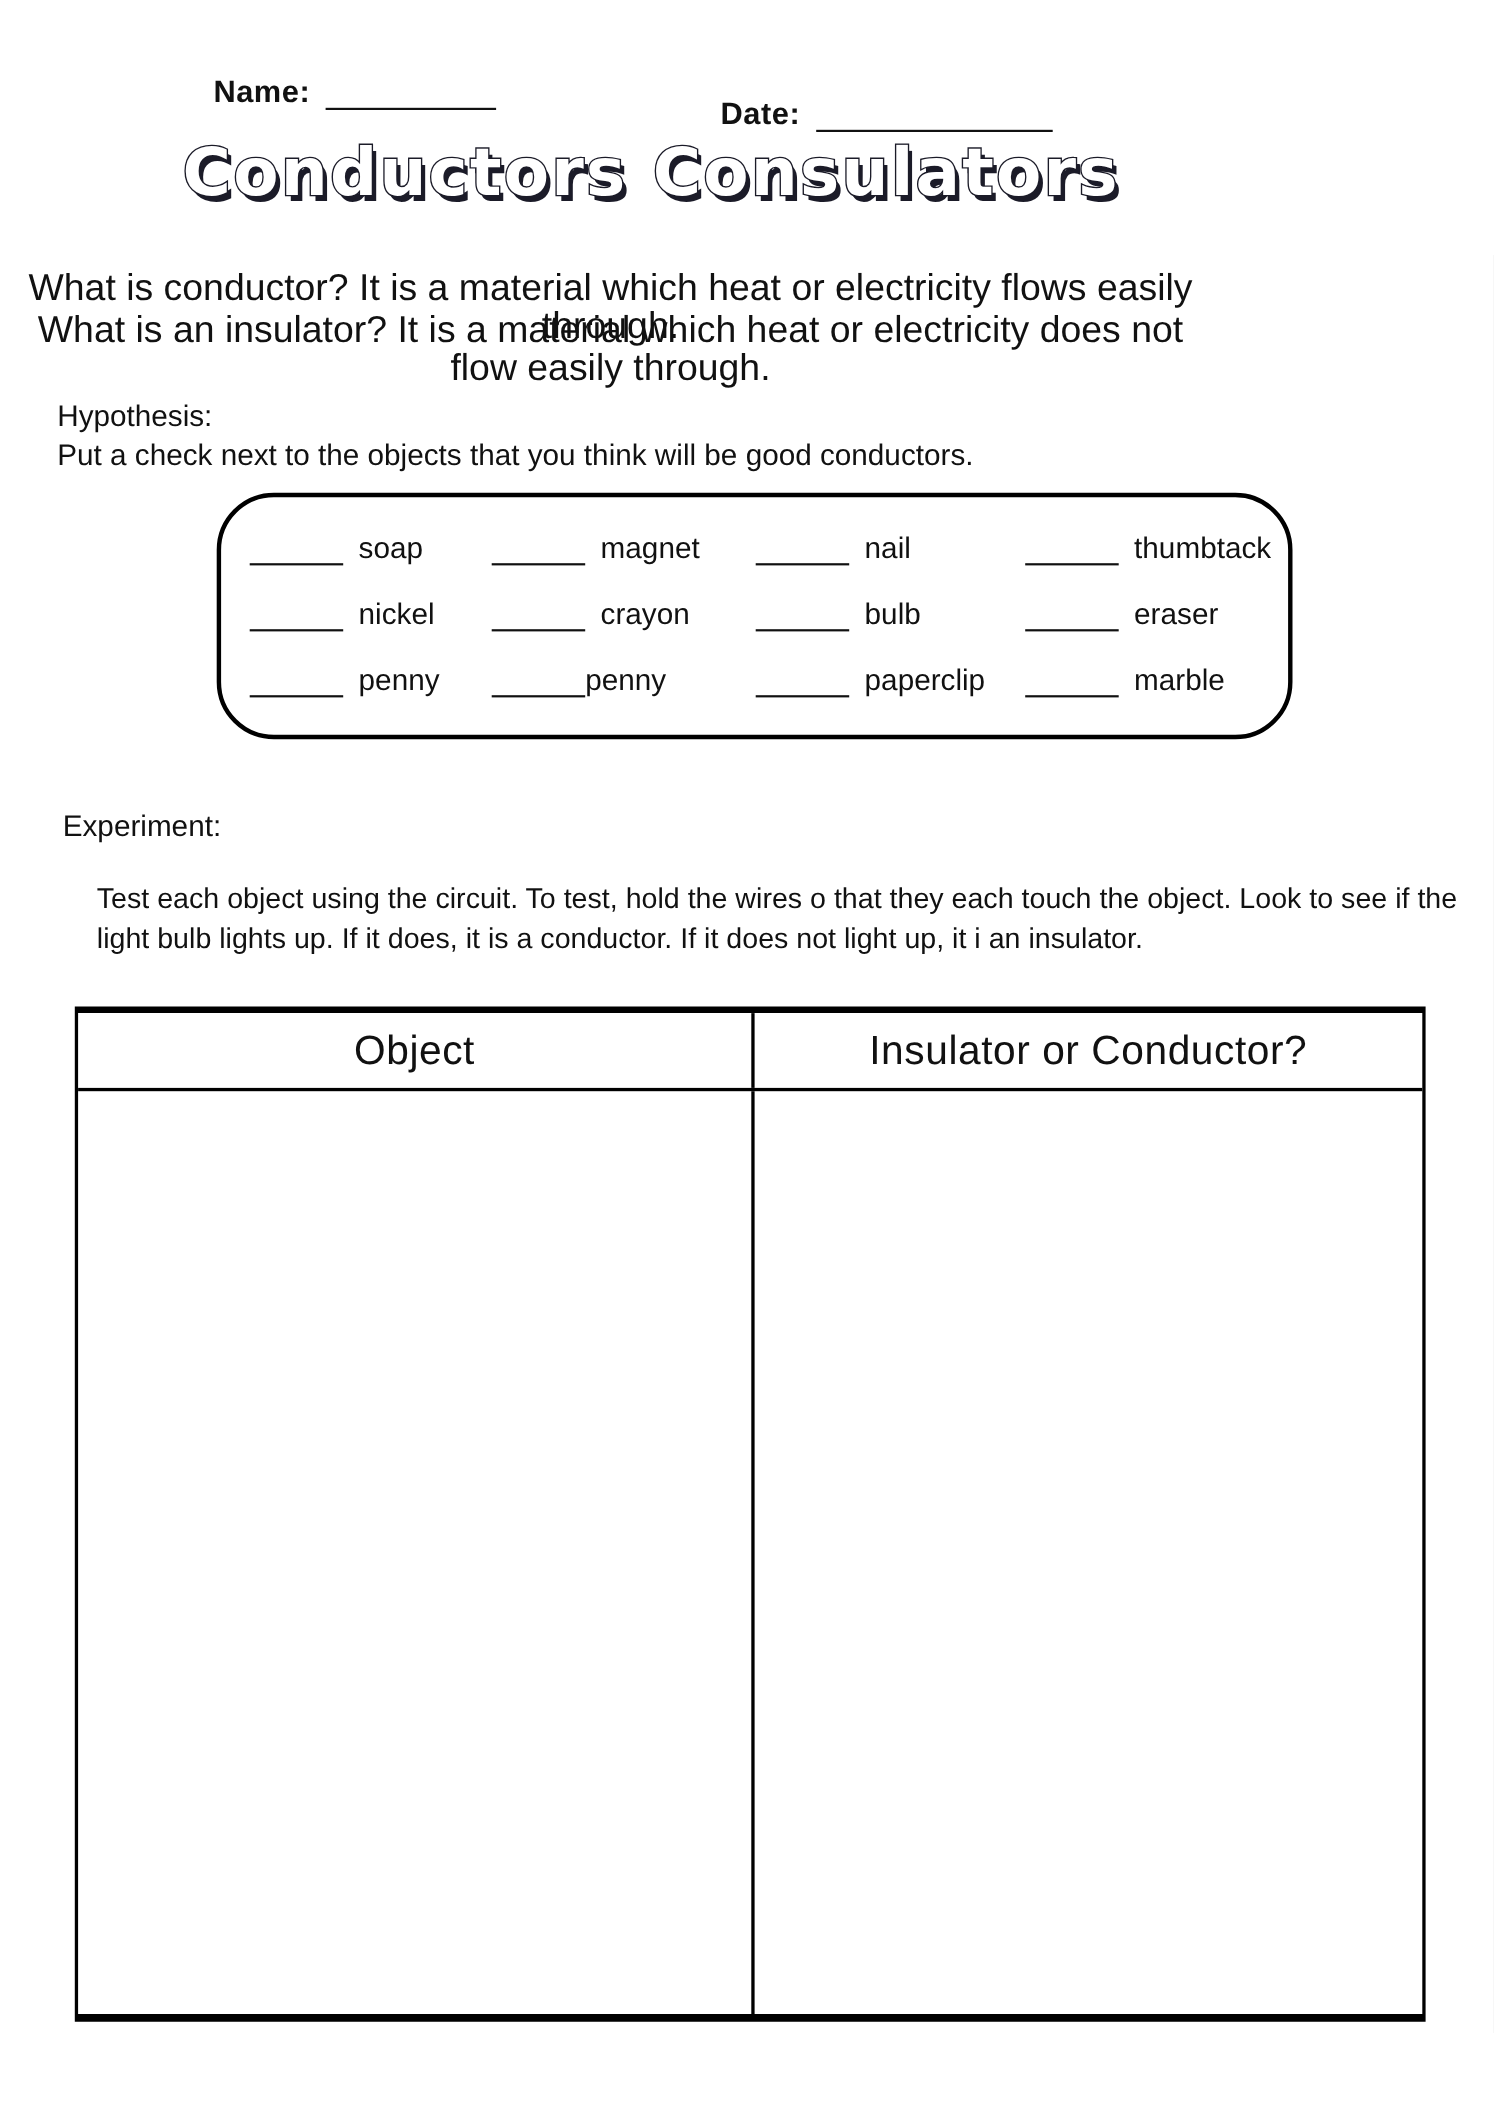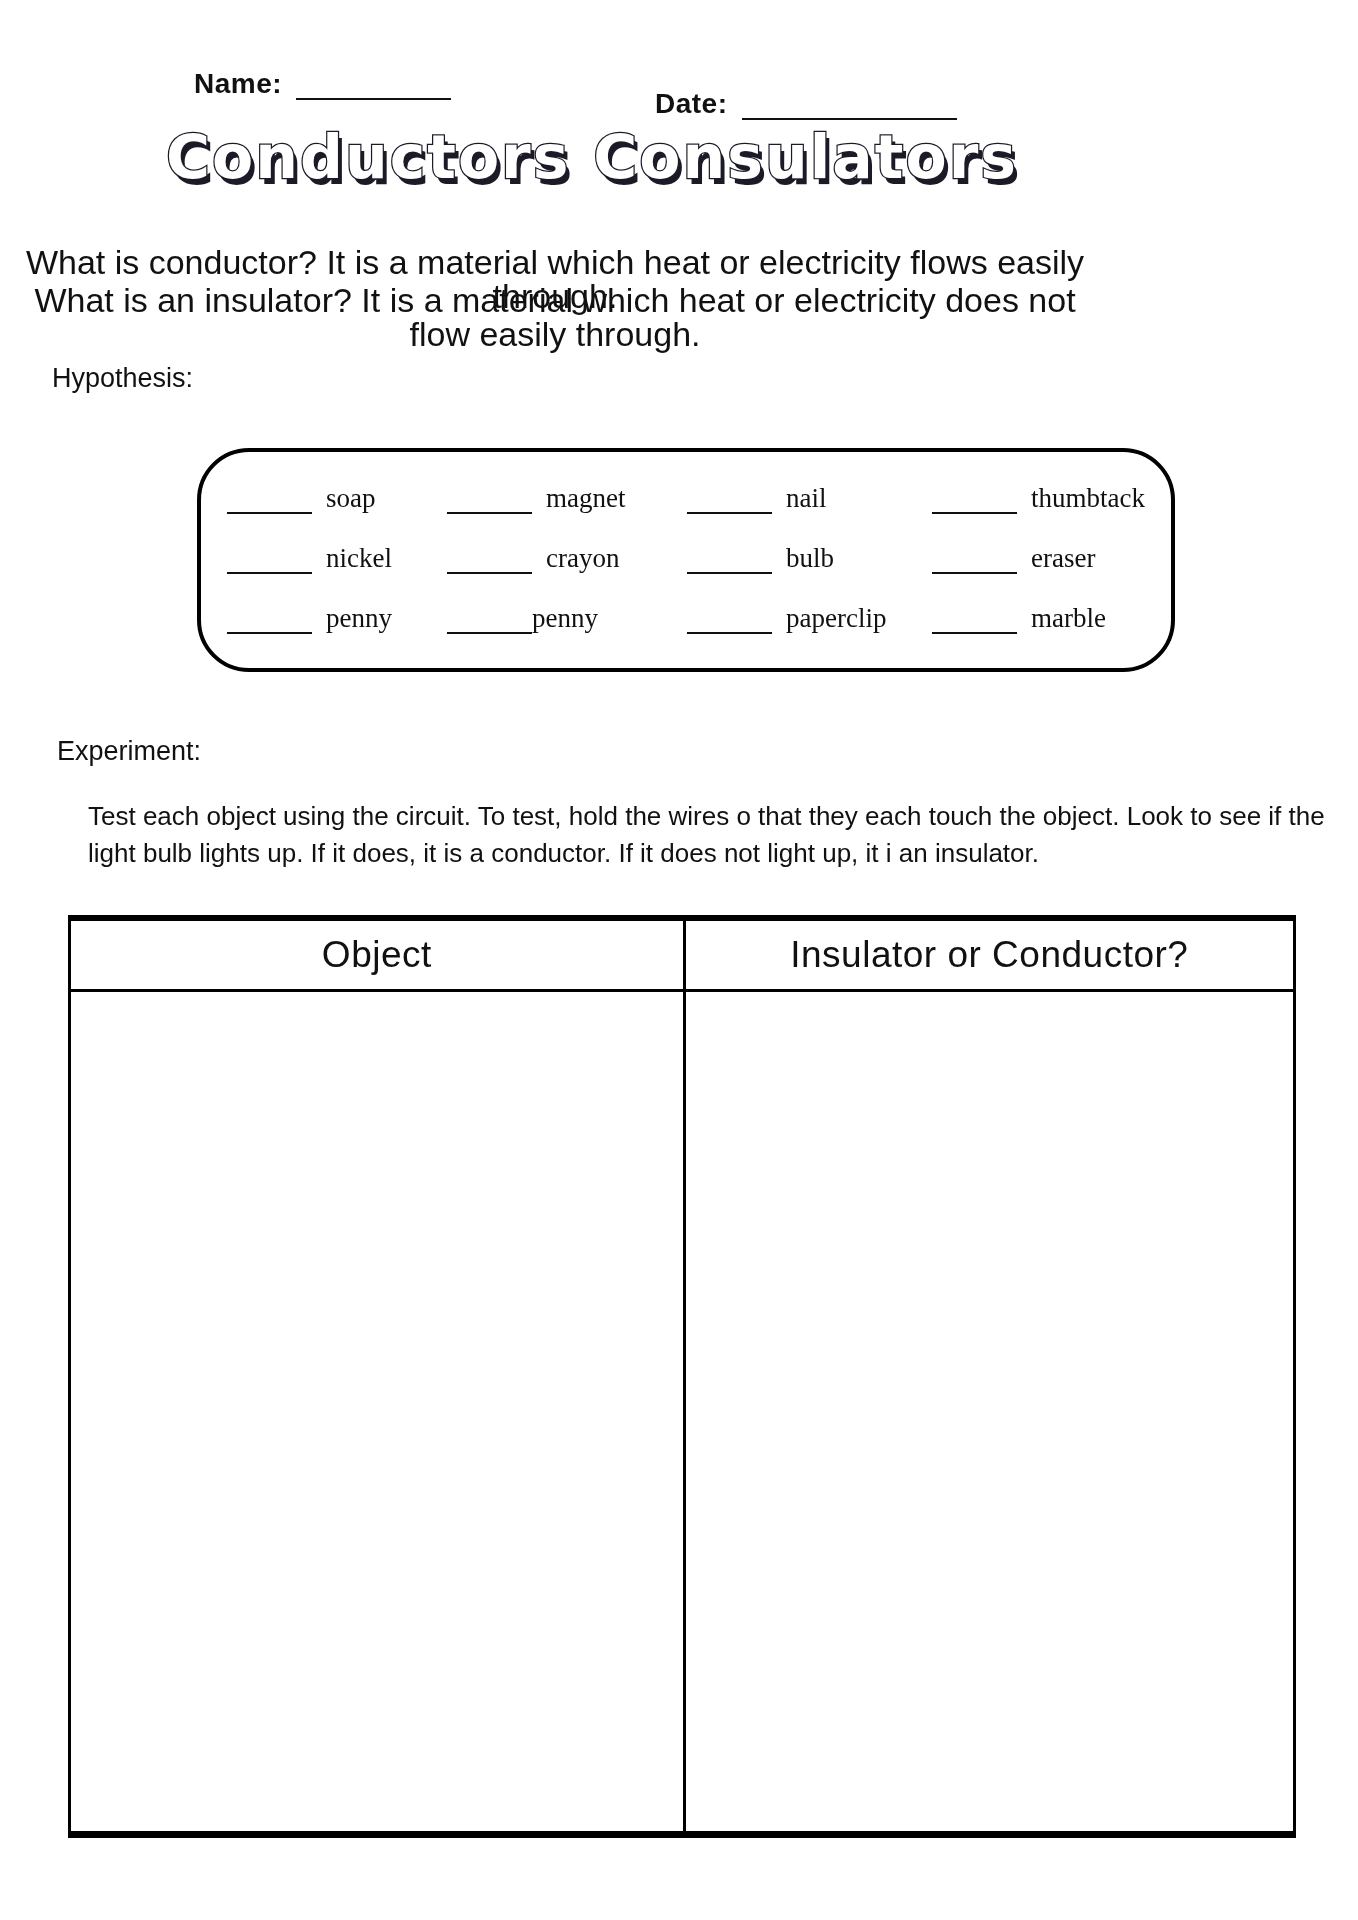--- a/index.html
+++ b/index.html
@@ -48,21 +48,20 @@
     border:4px solid #000;border-radius:52px;
     box-sizing:border-box;
     display:grid;
     grid-template-rows:1fr 1fr 1fr;
     padding:16px 18px 20px 26px;
   }
   .hypo-row{
     display:grid;
     grid-template-columns:220px 240px 245px auto;
     align-items:center;
-    font-family:Liberation Serif, serif;
   }
   .hypo-item{display:flex;align-items:flex-end;font-size:27px;}
   .blank{display:inline-block;width:85px;height:26px;border-bottom:2px solid #111;margin-right:14px;flex:none;}
   .hypo-item.tight .blank{margin-right:0;}
 
   
   .exp-heading{position:absolute;left:57px;top:736px;font-size:27px;}
   .exp-text{position:absolute;left:57px;top:798px;width:1248px;font-size:26px;line-height:1.42;margin-left:31px;}
 
   
@@ -96,20 +95,21 @@
   </div>
 
   <div class="title-wrap">
     <span class="bubble-title">Conductors Consulators</span>
   </div>
 
   <div class="intro l1">What is conductor? It is a material which heat or electricity flows easily through.</div>
   <div class="intro l2">What is an insulator? It is a material which heat or electricity does not flow easily through.</div>
 
   <div class="hypo-heading">Hypothesis:</div>
+  <div class="hypo-instruction">Put a check next to the objects that you think will be good conductors.</div>
 
   <div class="hypo-box">
     <div class="hypo-row">
       <div class="hypo-item">
         <span class="blank"></span>
         <span>soap</span>
       </div>
       <div class="hypo-item">
         <span class="blank"></span>
         <span>magnet</span>

